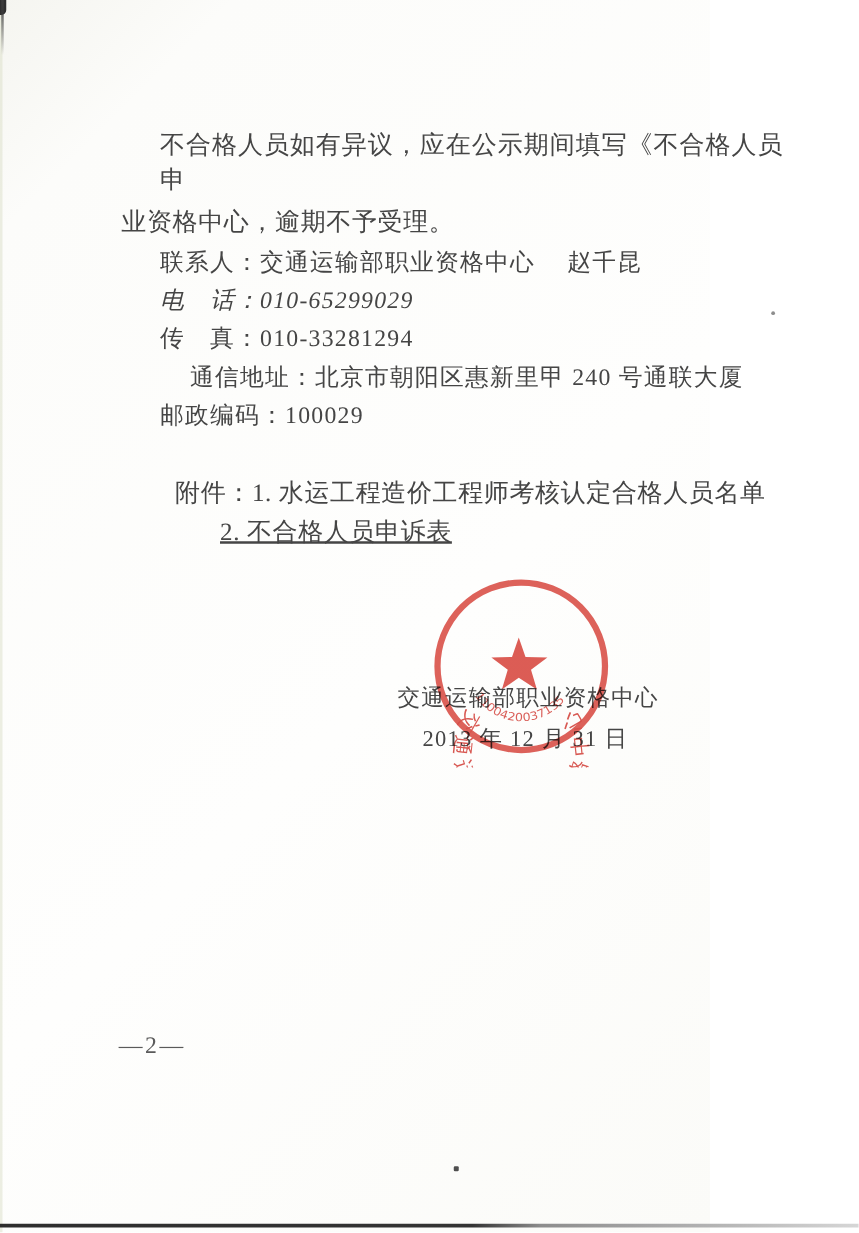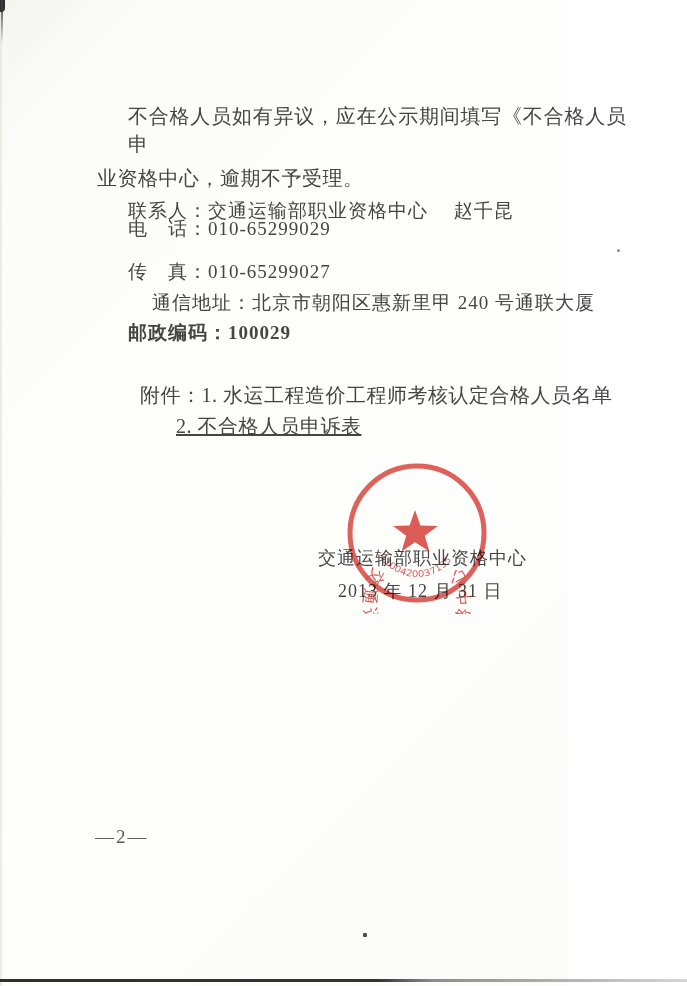--- a/index.html
+++ b/index.html
@@ -60,24 +60,24 @@
 </style>
 </head>
 <body>
 
 <div class="page">
 
   <div class="txtline just" style="left:128px;top:102px;width:498px;">不合格人员如有异议，应在公示期间填写《不合格人员申</div>
   <div class="txtline" style="left:97px;top:164px;">业资格中心，逾期不予受理。</div>
 
   <div class="txtline contact" style="left:128px;top:197px;">联系人：交通运输部职业资格中心　 赵千昆</div>
-  <div class="txtline contact" style="left:128px;top:215px;">电　话：010-65299029</div>
-  <div class="txtline contact" style="left:128px;top:258px;">传　真：010-65299027</div>
+  <div class="txtline contact" style="left:128px;top:227px;font-style:italic;">电　话：010-65299029</div>
+  <div class="txtline contact" style="left:128px;top:258px;">传　真：010-33281294</div>
   <div class="txtline contact" style="left:140px;top:289px;margin-left:12px;">通信地址：北京市朝阳区惠新里甲 240 号通联大厦</div>
-  <div class="txtline contact" style="left:128px;top:319px;font-weight:bold;">邮政编码：100029</div>
+  <div class="txtline contact" style="left:128px;top:319px;">邮政编码：100029</div>
 
   <div class="txtline" style="left:140px;top:381px;">附件：1. 水运工程造价工程师考核认定合格人员名单</div>
   <div class="txtline" style="left:176px;top:412px;text-decoration:underline;">2. 不合格人员申诉表</div>
 
   <div class="txtline sig" style="left:318px;top:544px;">交通运输部职业资格中心</div>
   <div class="txtline sig" style="left:338px;top:577px;">2013 年 12 月 31 日</div>
 
   <svg class="seal" viewBox="0 0 162 162">
     <defs>
       <path id="ringPath" d="M 40.4,115.1 A 53,53 0 1 0 121.6,115.1" fill="none"></path>

